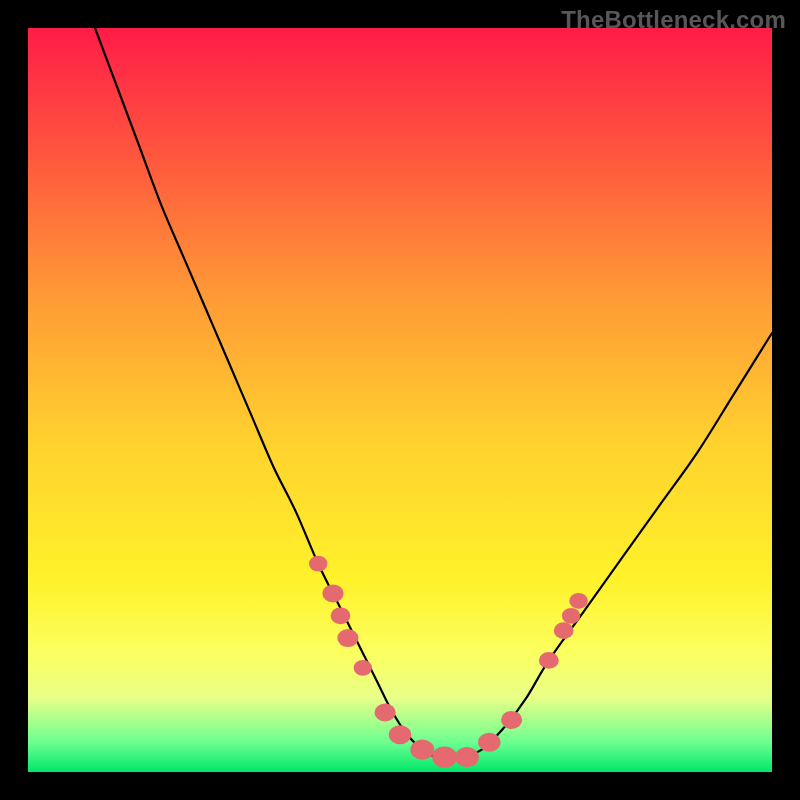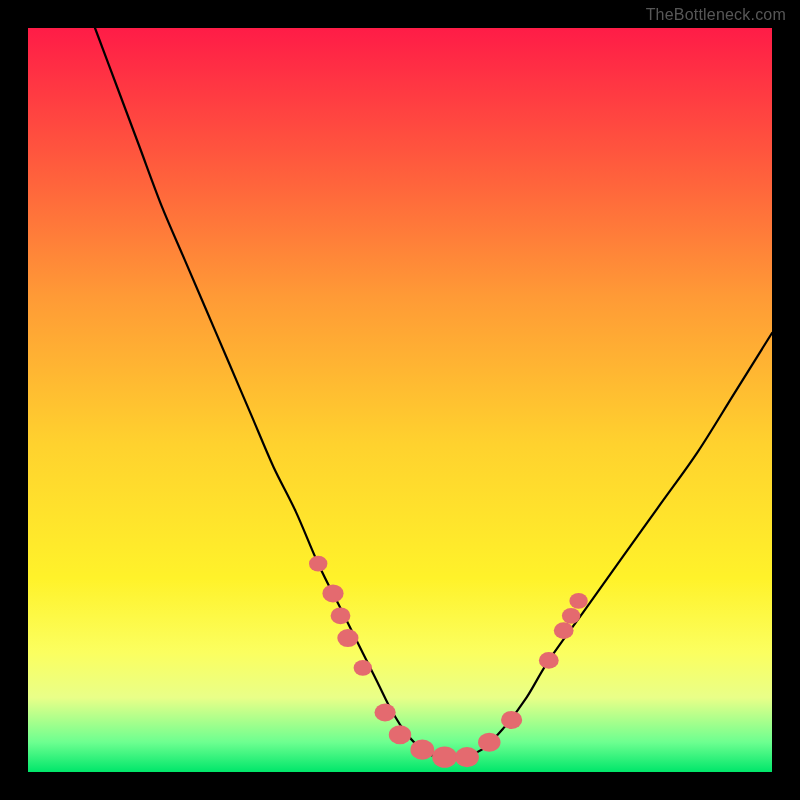--- a/index.html
+++ b/index.html
@@ -27,22 +27,22 @@
       #e9ff88 90%,
       #6dff90 96%,
       #00e66a 100%
     );
   }
   .watermark {
     position: absolute;
     top: 6px;
     right: 14px;
     color: #575757;
-    font-size: 16px;
-    font-weight: 400;
+    font-size: 24px;
+    font-weight: 700;
     letter-spacing: 0.2px;
     z-index: 10;
   }
   svg.plot {
     position: absolute;
     left: 0;
     top: 0;
     width: 744px;
     height: 744px;
     overflow: visible;

